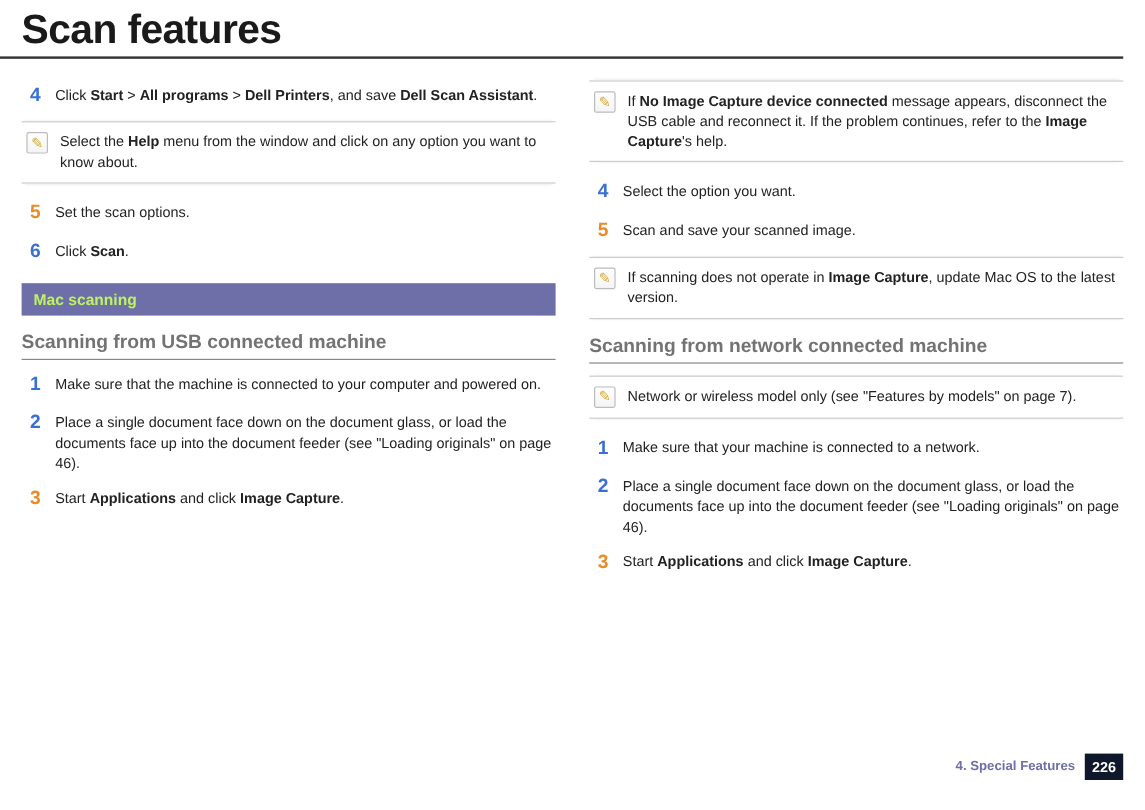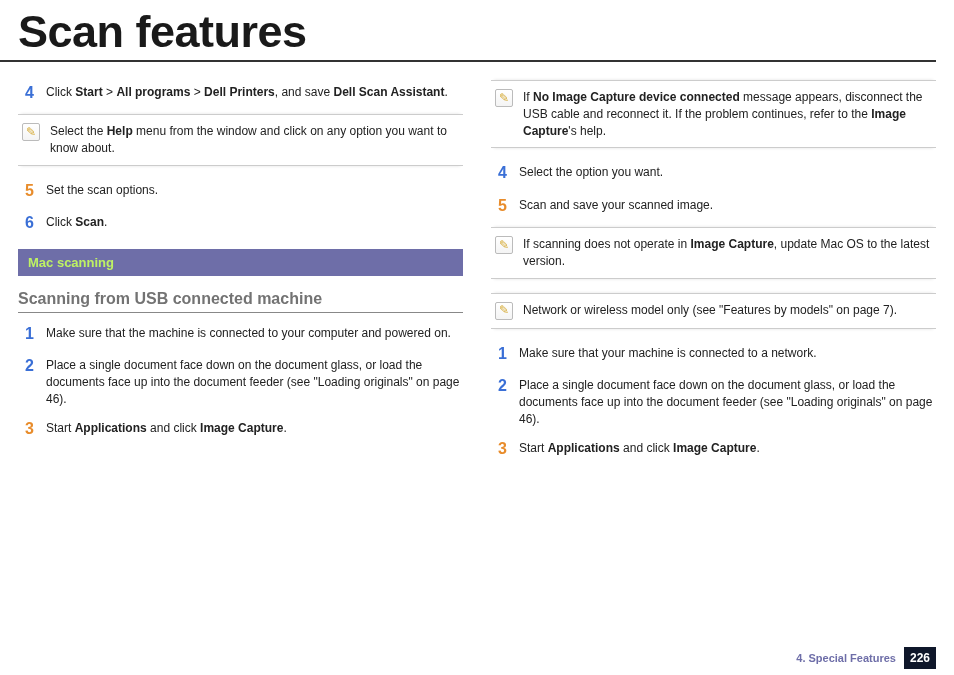--- a/index.html
+++ b/index.html
@@ -5,21 +5,21 @@
   * { box-sizing: border-box; margin: 0; padding: 0; }
   body {
     width: 954px;
     height: 675px;
     font-family: -apple-system, "Segoe UI", Arial, sans-serif;
     background: #fff;
     position: relative;
     color: #222;
   }
   .page-title {
-    font-size: 45px;
+    font-size: 34px;
     font-weight: 700;
     padding: 6px 0 2px 18px;
     color: #1a1a1a;
     border-bottom: 2px solid #333;
     margin: 0 18px 10px 0;
     letter-spacing: -0.5px;
   }
   .columns {
     display: flex;
     padding: 0 18px 0 18px;
@@ -74,21 +74,21 @@
   .subheading {
     font-size: 16px;
     font-weight: 700;
     border-bottom: 1px solid #888;
     padding-bottom: 4px;
     margin: 14px 0 10px 0;
     color: #737373;
   }
   .footer {
     position: absolute;
-    bottom: 6px;
+    bottom: 25px;
     right: 18px;
     display: flex;
     align-items: center;
     gap: 8px;
   }
   .footer .chapter {
     font-size: 11px;
     font-weight: 700;
     color: #6e6ea8;
   }
@@ -178,20 +178,21 @@
       <div class="txt">Scan and save your scanned image.</div>
     </div>
 
     <div class="note-box">
       <div class="icon">✎</div>
       <div>
         <span>If scanning does not operate in </span><b>Image Capture</b><span>, update Mac OS to the latest version.</span>
       </div>
     </div>
 
+    <div class="subheading">Scanning from network connected machine</div>
 
     <div class="note-box">
       <div class="icon">✎</div>
       <div>Network or wireless model only (see "Features by models" on page 7).</div>
     </div>
 
     <div class="step">
       <div class="num">1</div>
       <div class="txt">Make sure that your machine is connected to a network.</div>
     </div>

